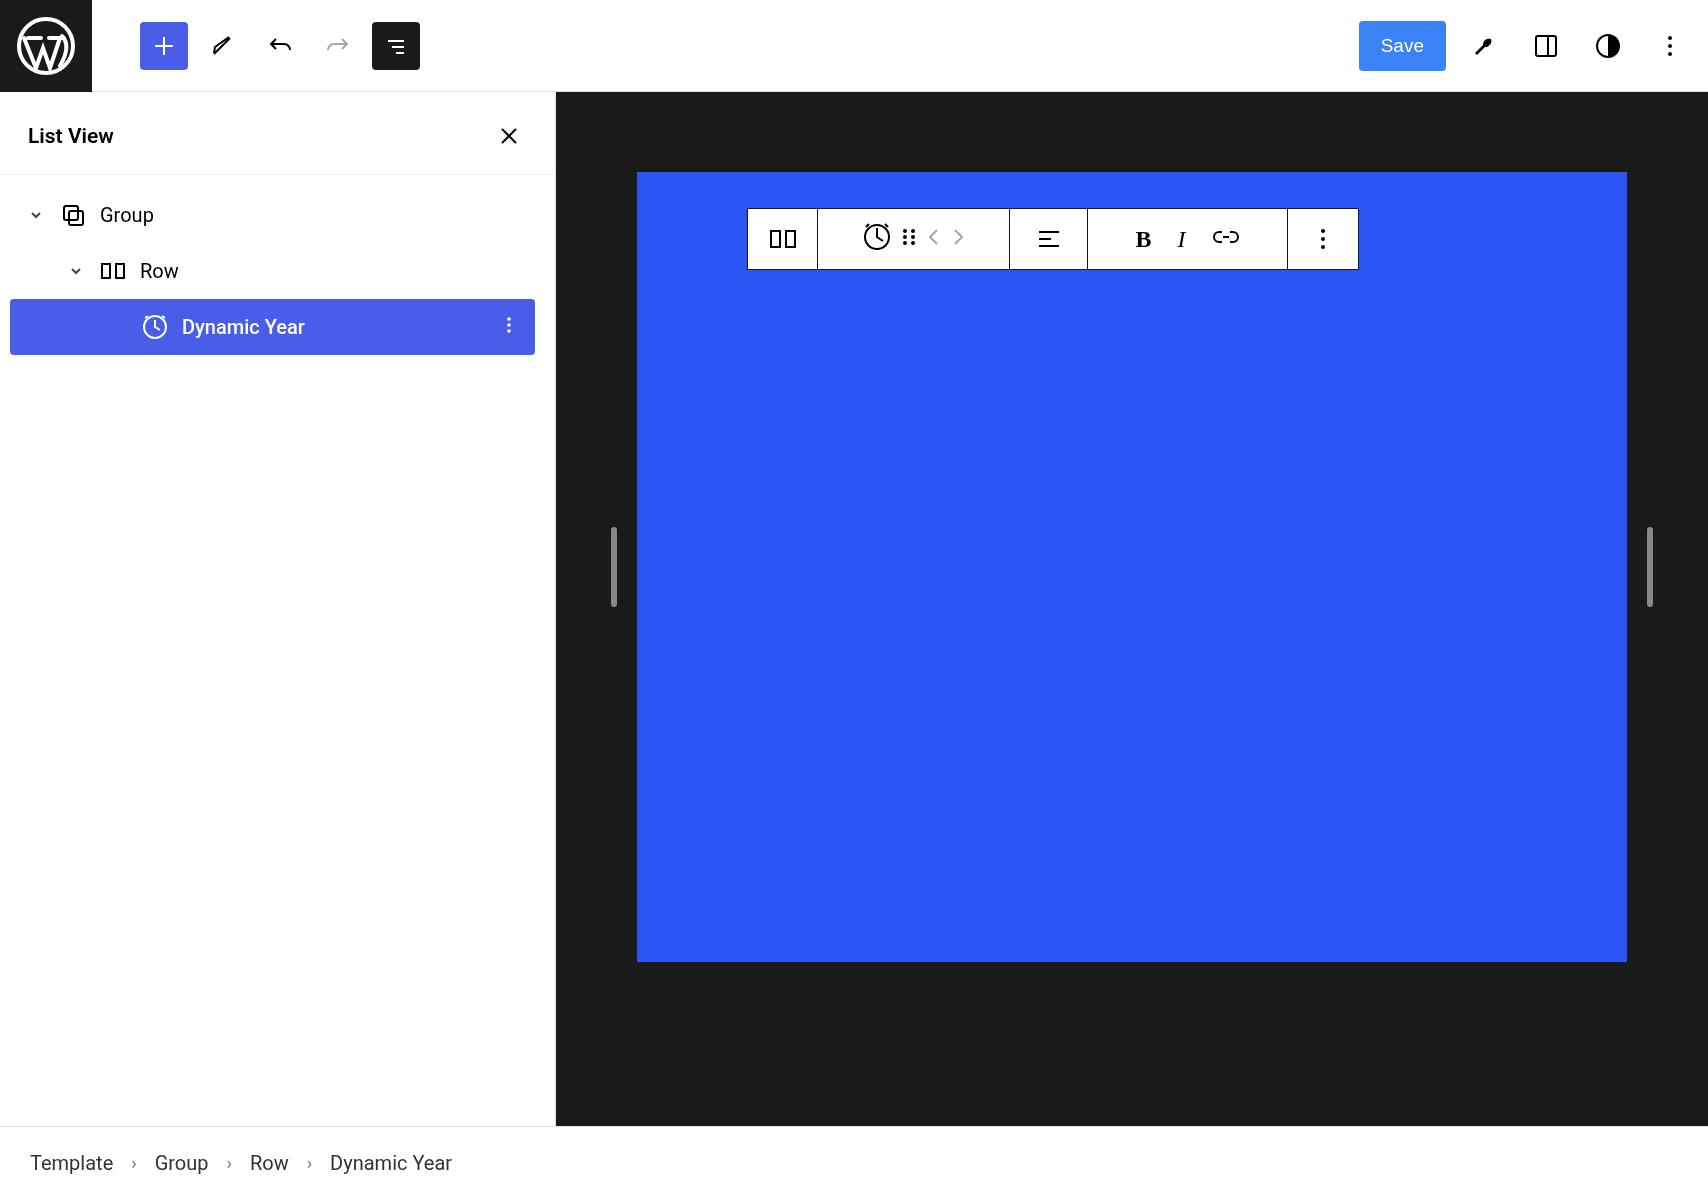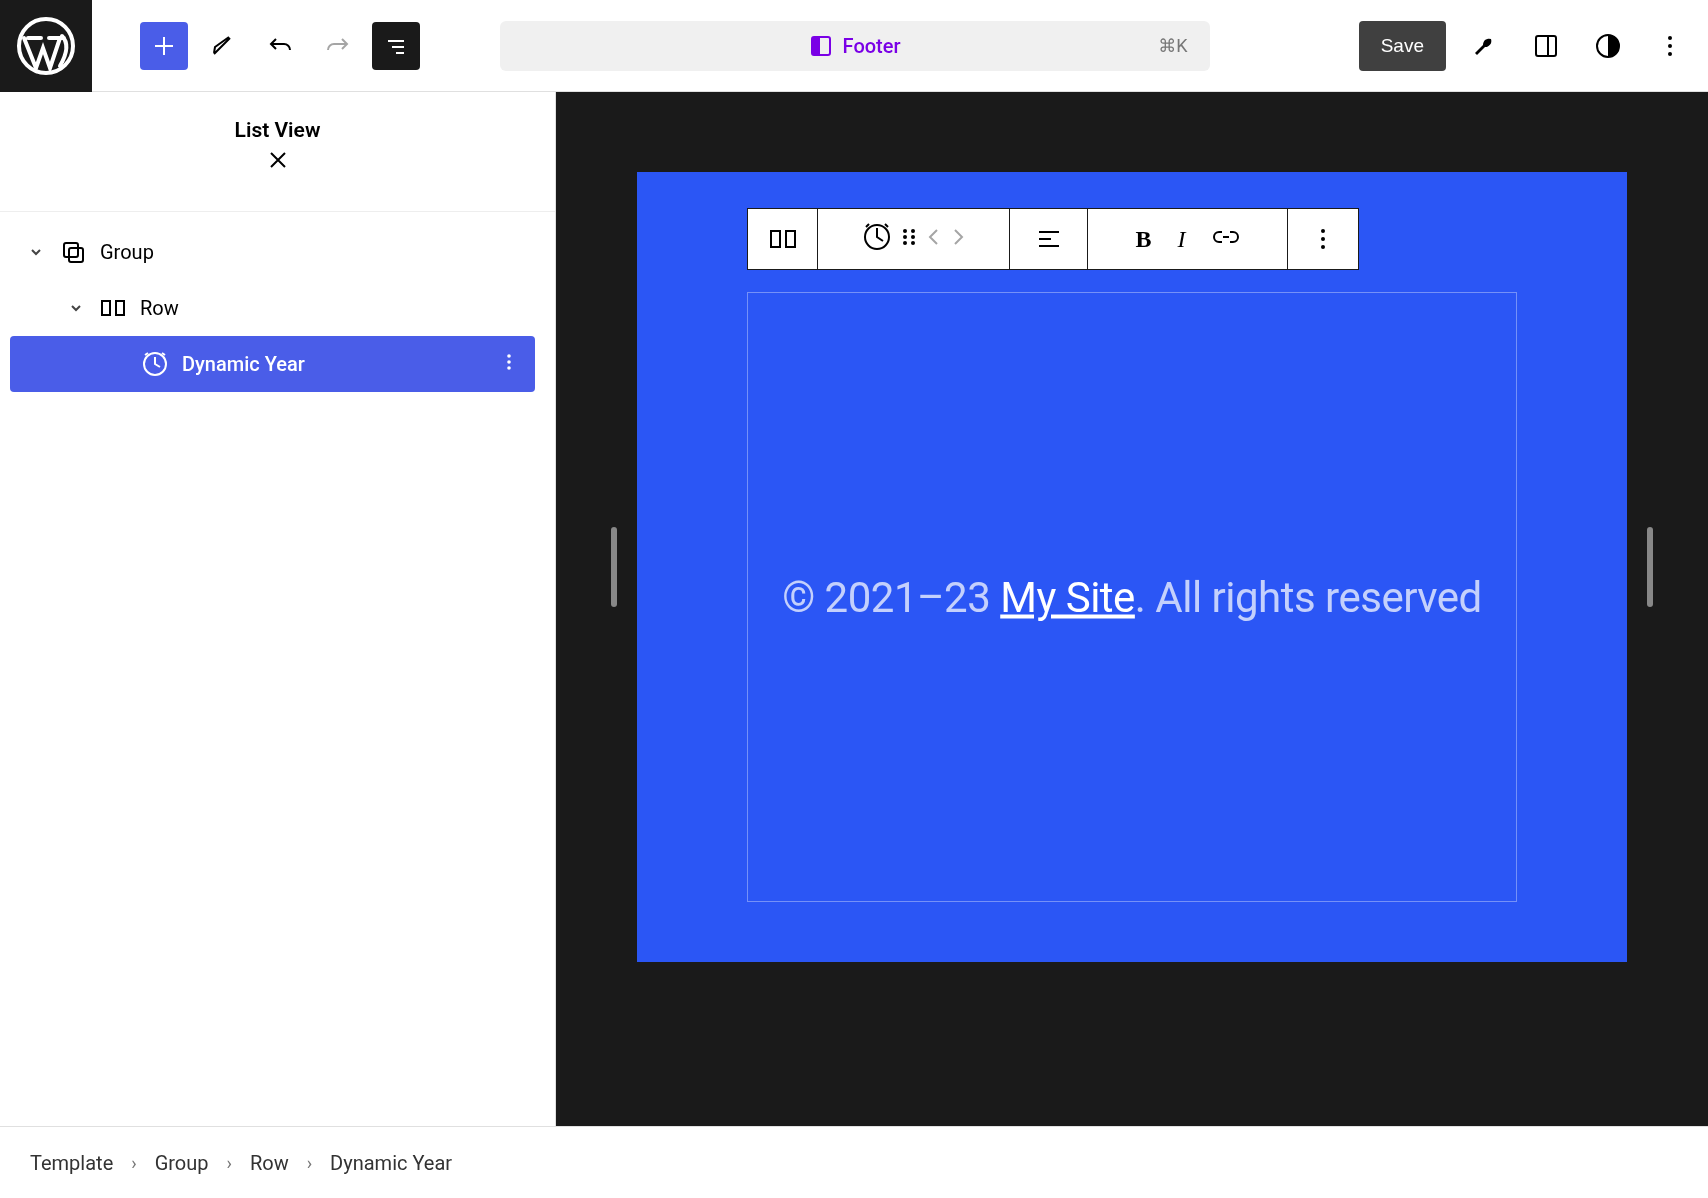--- a/index.html
+++ b/index.html
@@ -31,33 +31,32 @@
     .center-pill {
       flex: 1; max-width: 710px; height: 50px; margin: 0 auto;
       background: #f0f0f0; border-radius: 6px;
       display: flex; align-items: center; justify-content: center;
       position: relative; cursor: pointer;
     }
     .center-pill .label { color: #7a00e6; font-size: 20px; font-weight: 500; display: flex; align-items: center; gap: 10px; }
     .center-pill .shortcut { position: absolute; right: 22px; color: #777; font-size: 18px; }
     .right-group { display: flex; align-items: center; gap: 14px; margin-left: auto; }
     .save-btn {
-      background: #404040; color: #fff; border: none; border-radius: 4px;
+      background: #3b82f6; color: #fff; border: none; border-radius: 4px;
       padding: 14px 22px; font-size: 19px; cursor: pointer;
     }
     
     .main { flex: 1; display: flex; overflow: hidden; }
     .sidebar {
       width: 556px; display: flex; flex-direction: column;
       border-right: 1px solid #e0e0e0;
     }
     .sidebar-header {
-      padding: 26px 28px 33px; display: flex; align-items: center; justify-content: space-between;
+      padding: 26px 28px 20px; display: flex; align-items: center; justify-content: space-between;
       border-bottom: 1px solid #eee;
-      flex-direction: column;
     }
     .sidebar-title { font-size: 21px; font-weight: 600; }
     .close-btn { width: 36px; height: 36px; cursor: pointer; font-size: 22px; background: none; border: none; display:flex;align-items:center;justify-content:center;}
     .tree { padding: 12px 10px 12px 0; }
     .tree-row {
       display: flex; align-items: center; height: 56px;
       cursor: pointer; font-size: 20px; gap: 14px;
       margin: 0 10px; border-radius: 4px;
       position: relative;
     }
@@ -149,30 +148,20 @@
           <path d="M18 7 L23 12 L18 17 M23 12 H10 A6 6 0 0 0 4 18"></path>
         </svg>
     </button>
     <button class="tb-btn dark">
       <svg width="26" height="26">
           <path d="M5 8 H21 M9 14 H21 M13 20 H21" stroke="#fff" stroke-width="2"></path>
         </svg>
     </button>
   </div>
 
-  <div class="center-pill">
-    <div class="label">
-      <svg width="24" height="24">
-          <rect x="3" y="3" width="18" height="18" rx="2" fill="none" stroke="#7a00e6" stroke-width="2"></rect>
-          <rect x="3" y="3" width="8" height="18" fill="#7a00e6"></rect>
-        </svg>
-      <span>Footer</span>
-    </div>
-    <span class="shortcut">⌘K</span>
-  </div>
 
   <div class="right-group">
     <button class="save-btn">Save</button>
     <button class="tb-btn">
       <svg width="26" height="26">
           <path d="M20 6 A6 6 0 0 1 14 14 L6 22 L4 20 L12 12 A6 6 0 0 1 20 6 Z" fill="#000"></path>
         </svg>
     </button>
     <button class="tb-btn">
       <svg width="26" height="26" class="stroke">
@@ -299,25 +288,20 @@
         </div>
         <div class="cell w1" style="border-right:none;">
           <svg width="20" height="26">
               <circle cx="10" cy="5" r="2" fill="#000"></circle>
               <circle cx="10" cy="13" r="2" fill="#000"></circle>
               <circle cx="10" cy="21" r="2" fill="#000"></circle>
             </svg>
         </div>
       </div>
 
-      <div class="selected-outline">
-        <div class="footer-content">
-          <span>© 2021–23 </span><a href="#">My Site</a><span>. All rights reserved</span>
-        </div>
-      </div>
     </div>
   </div>
 </div>
 
 <div class="breadcrumb">
   <span>Template</span>
   <span class="sep">›</span>
   <span>Group</span>
   <span class="sep">›</span>
   <span>Row</span>

